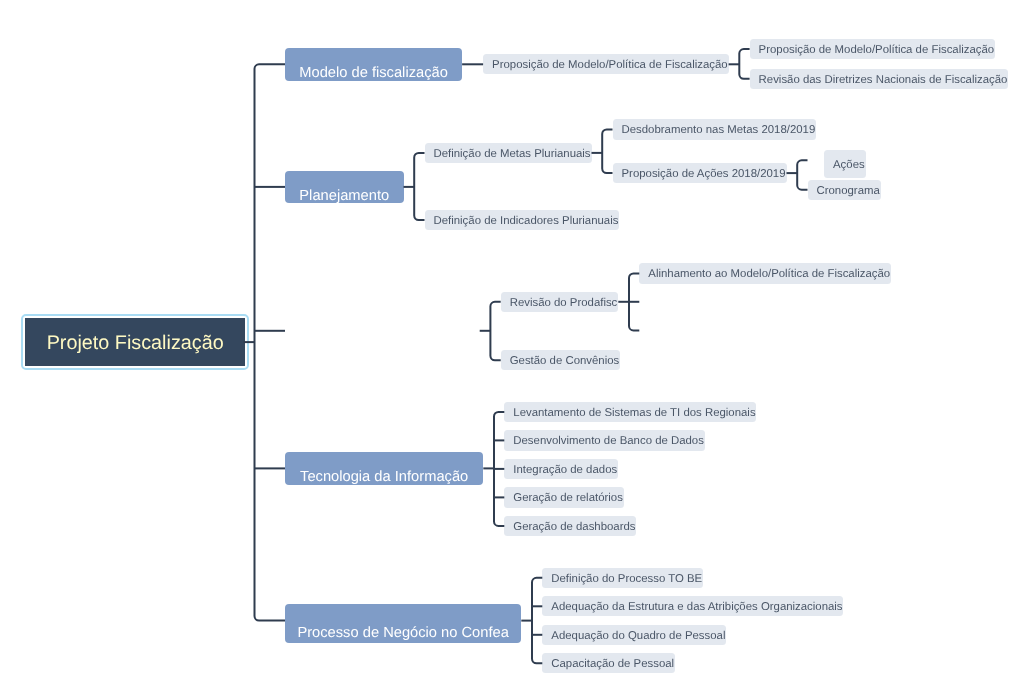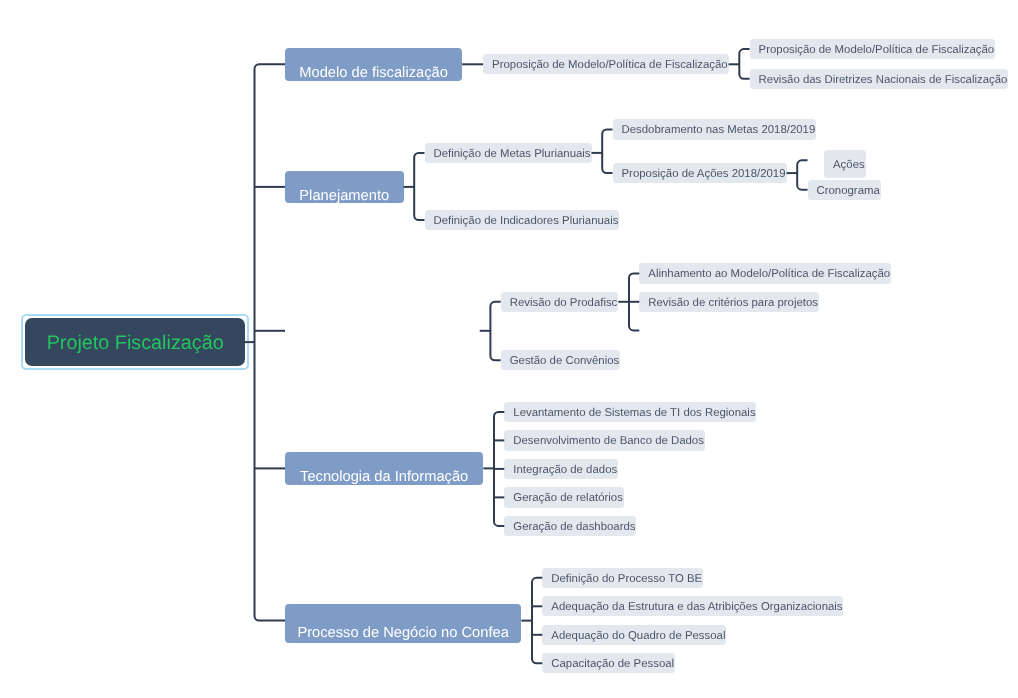--- a/index.html
+++ b/index.html
@@ -6,21 +6,21 @@
 html,body{margin:0;padding:0;}
 body{width:1018px;height:698px;background:#ffffff;overflow:hidden;
      font-family:"Liberation Sans",sans-serif;
      -webkit-font-smoothing:antialiased;text-rendering:geometricPrecision;}
 #canvas{position:relative;width:1018px;height:698px;}
 #links{position:absolute;left:0;top:0;z-index:3;}
 .node{position:absolute;box-sizing:border-box;white-space:nowrap;
       display:flex;align-items:center;}
 .rootwrap{position:absolute;z-index:1;box-sizing:border-box;border:2.6px solid #a9dcf4;
           border-radius:5px;background:#ffffff;padding:1.9px;}
-.root{width:100%;height:100%;background:#34475e;color:#22c55e;border-radius:7px;
+.root{width:100%;height:100%;background:#34475e;color:#fef9c3;border-radius:0;
       font-size:19.8px;padding-top:2px;box-sizing:border-box;display:flex;align-items:center;justify-content:center;
       white-space:nowrap;}
 .lvl1{background:#7f9cc7;color:#ffffff;border-radius:4px;font-size:14.7px;
       justify-content:center;padding-top:18px;box-sizing:border-box;}
 .leaf{background:#e3e8ef;color:#4a5667;border-radius:3.5px;font-size:11.4px;
       padding-left:9px;padding-top:2px;box-sizing:border-box;}
 </style>
 </head>
 <body>
 
@@ -63,21 +63,20 @@
 <div class="node leaf" style="left:749.6px;top:68.6px;width:258.8px;height:20.4px">Revisão das Diretrizes Nacionais de Fiscalização</div>
 <div class="node leaf" style="left:424.5px;top:142.7px;width:167.0px;height:20.4px">Definição de Metas Plurianuais</div>
 <div class="node lvl1" style="left:285.0px;top:170.6px;width:118.5px;height:32.6px">Planejamento</div>
 <div class="node leaf" style="left:612.5px;top:119.2px;width:203.7px;height:20.4px">Desdobramento nas Metas 2018/2019</div>
 <div class="node leaf" style="left:612.5px;top:162.9px;width:174.0px;height:20.4px">Proposição de Ações 2018/2019</div>
 <div class="node leaf" style="left:824px;top:150.1px;width:41.7px;height:28px">Ações</div>
 <div class="node leaf" style="left:807.5px;top:179.5px;width:73.3px;height:20.4px">Cronograma</div>
 <div class="node leaf" style="left:424.5px;top:209.8px;width:194.8px;height:20.4px">Definição de Indicadores Plurianuais</div>
 <div class="node leaf" style="left:500.7px;top:291.6px;width:117.6px;height:20.4px">Revisão do Prodafisc</div>
 <div class="node leaf" style="left:639.3px;top:263.2px;width:251.8px;height:20.4px">Alinhamento ao Modelo/Política de Fiscalização</div>
-<div class="node leaf" style="left:639.3px;top:291.7px;width:179.7px;height:20.4px">Revisão de critérios para projetos</div>
 <div class="node leaf" style="left:500.7px;top:350.1px;width:119.5px;height:20.4px">Gestão de Convênios</div>
 <div class="node lvl1" style="left:285.0px;top:452.1px;width:198.3px;height:32.6px">Tecnologia da Informação</div>
 <div class="node leaf" style="left:504.3px;top:401.7px;width:252.2px;height:20.4px">Levantamento de Sistemas de TI dos Regionais</div>
 <div class="node leaf" style="left:504.3px;top:430.2px;width:200.5px;height:20.4px">Desenvolvimento de Banco de Dados</div>
 <div class="node leaf" style="left:504.3px;top:458.7px;width:113.8px;height:20.4px">Integração de dados</div>
 <div class="node leaf" style="left:504.3px;top:487.2px;width:119.5px;height:20.4px">Geração de relatórios</div>
 <div class="node leaf" style="left:504.3px;top:515.7px;width:132.2px;height:20.4px">Geração de dashboards</div>
 <div class="node lvl1" style="left:285.0px;top:604.3px;width:236.3px;height:39px">Processo de Negócio no Confea</div>
 <div class="node leaf" style="left:542.3px;top:567.6px;width:160.9px;height:20.4px">Definição do Processo TO BE</div>
 <div class="node leaf" style="left:542.3px;top:596.1px;width:301.2px;height:20.4px">Adequação da Estrutura e das Atribições Organizacionais</div>

